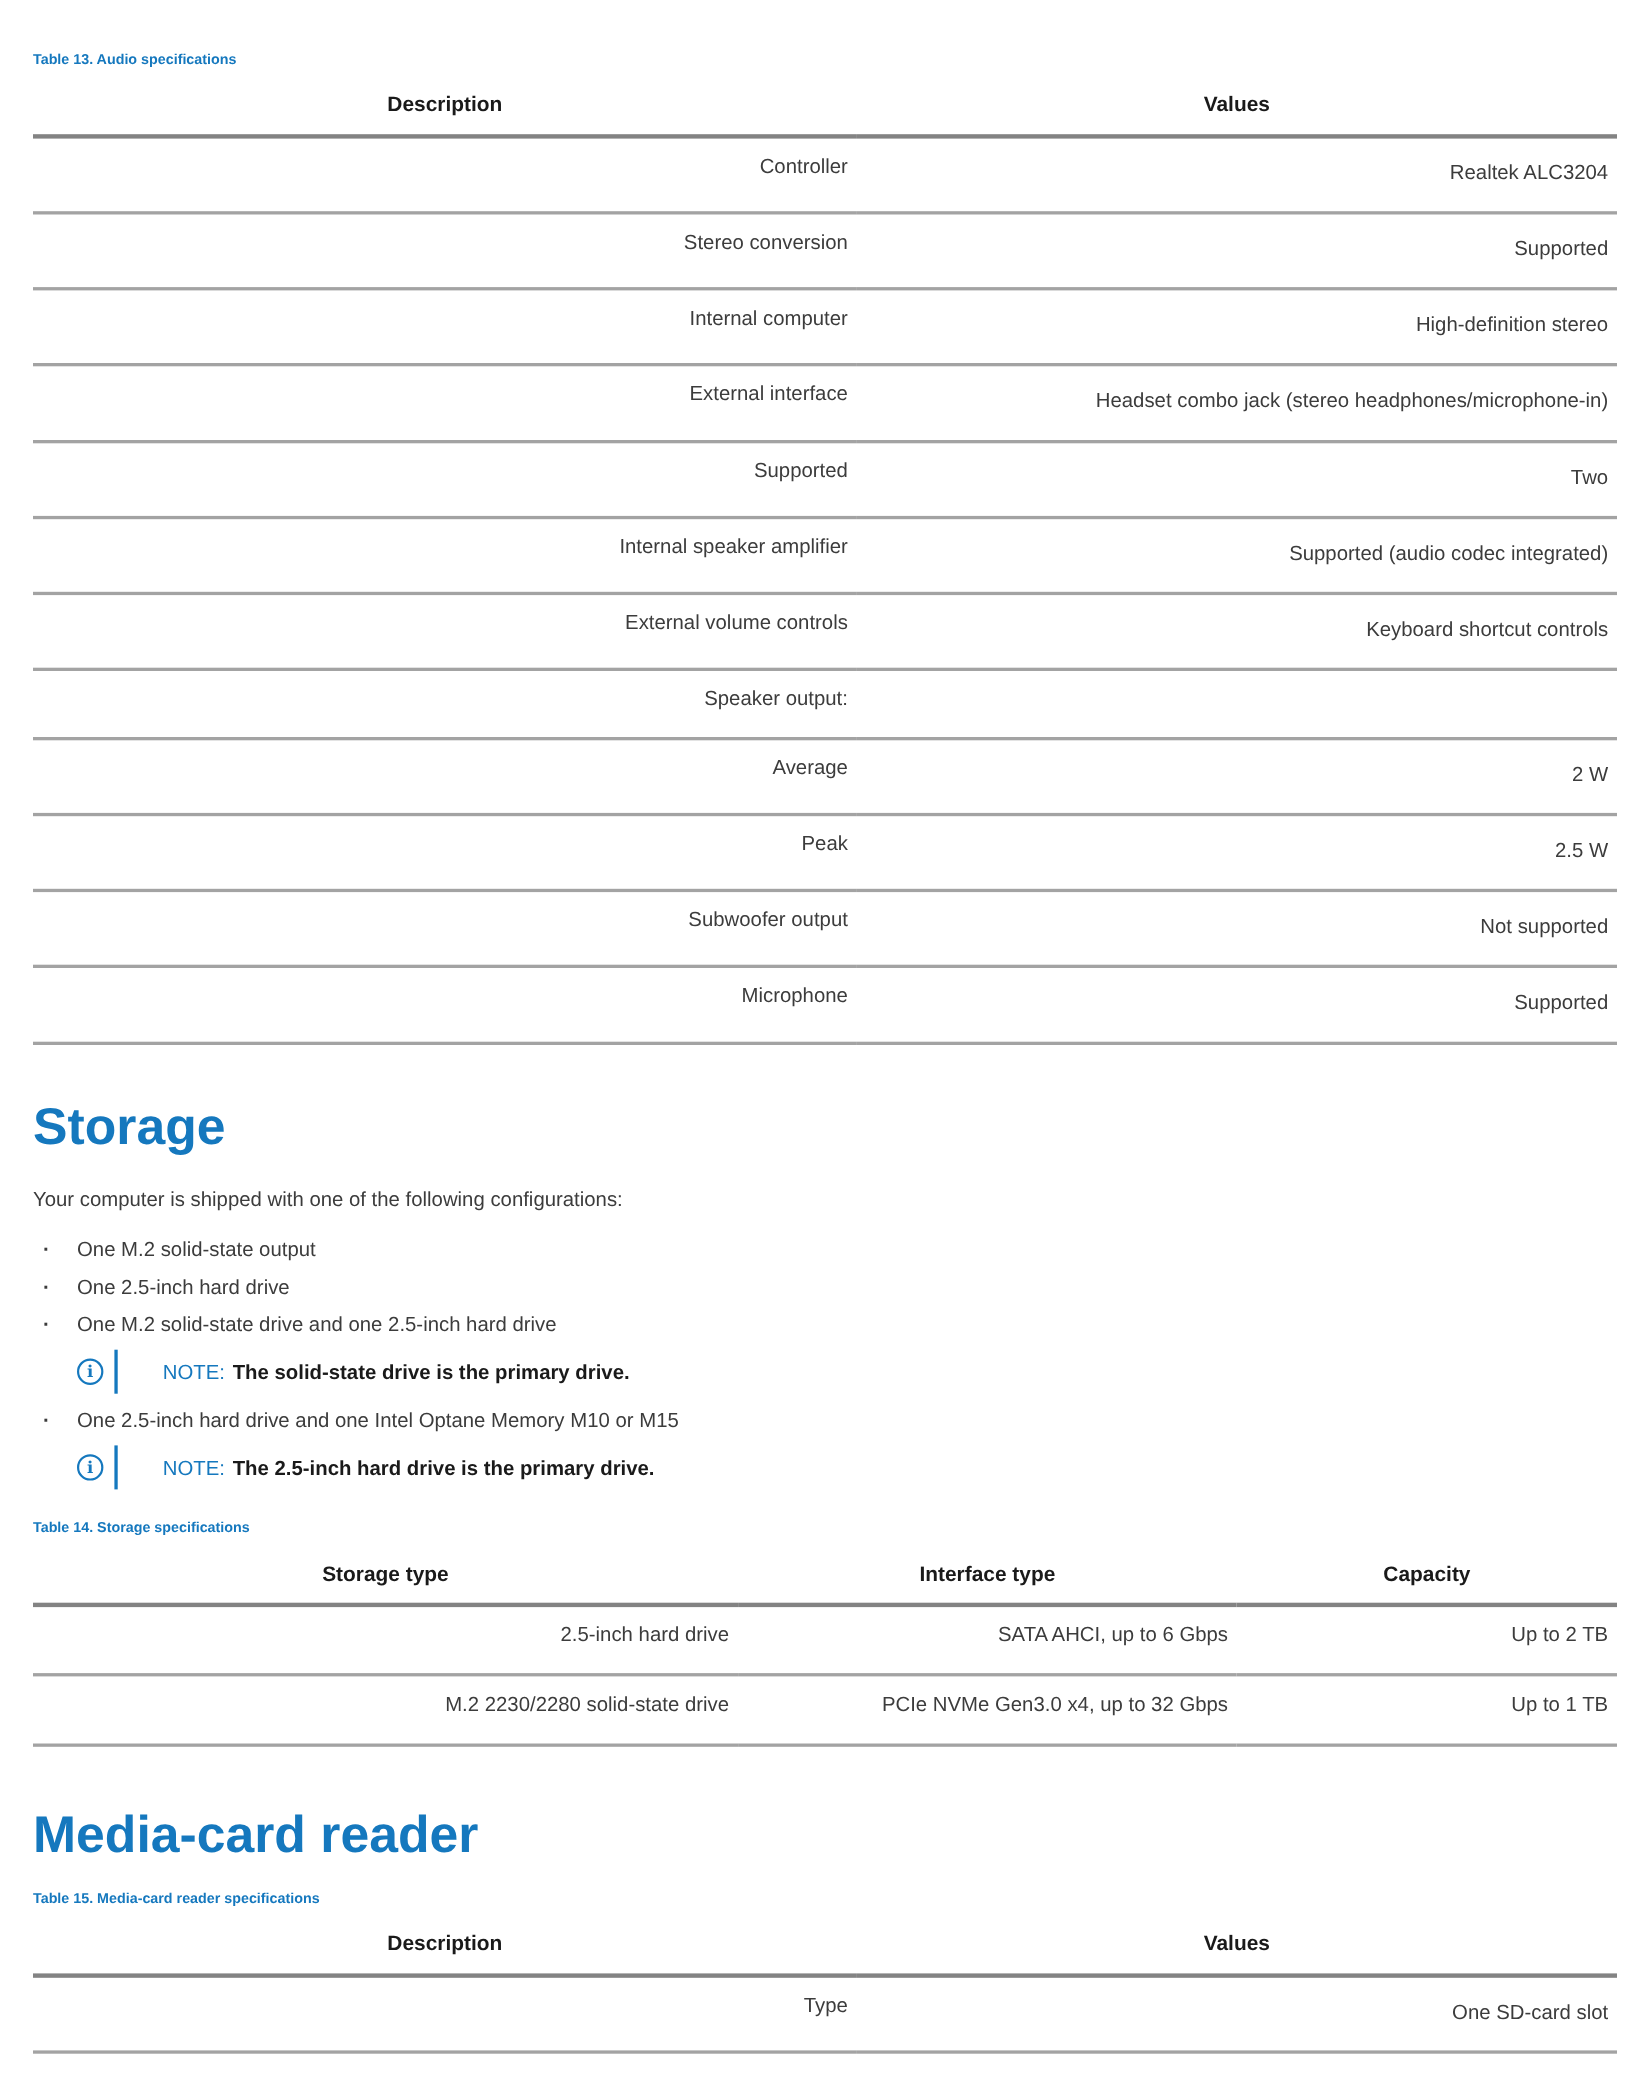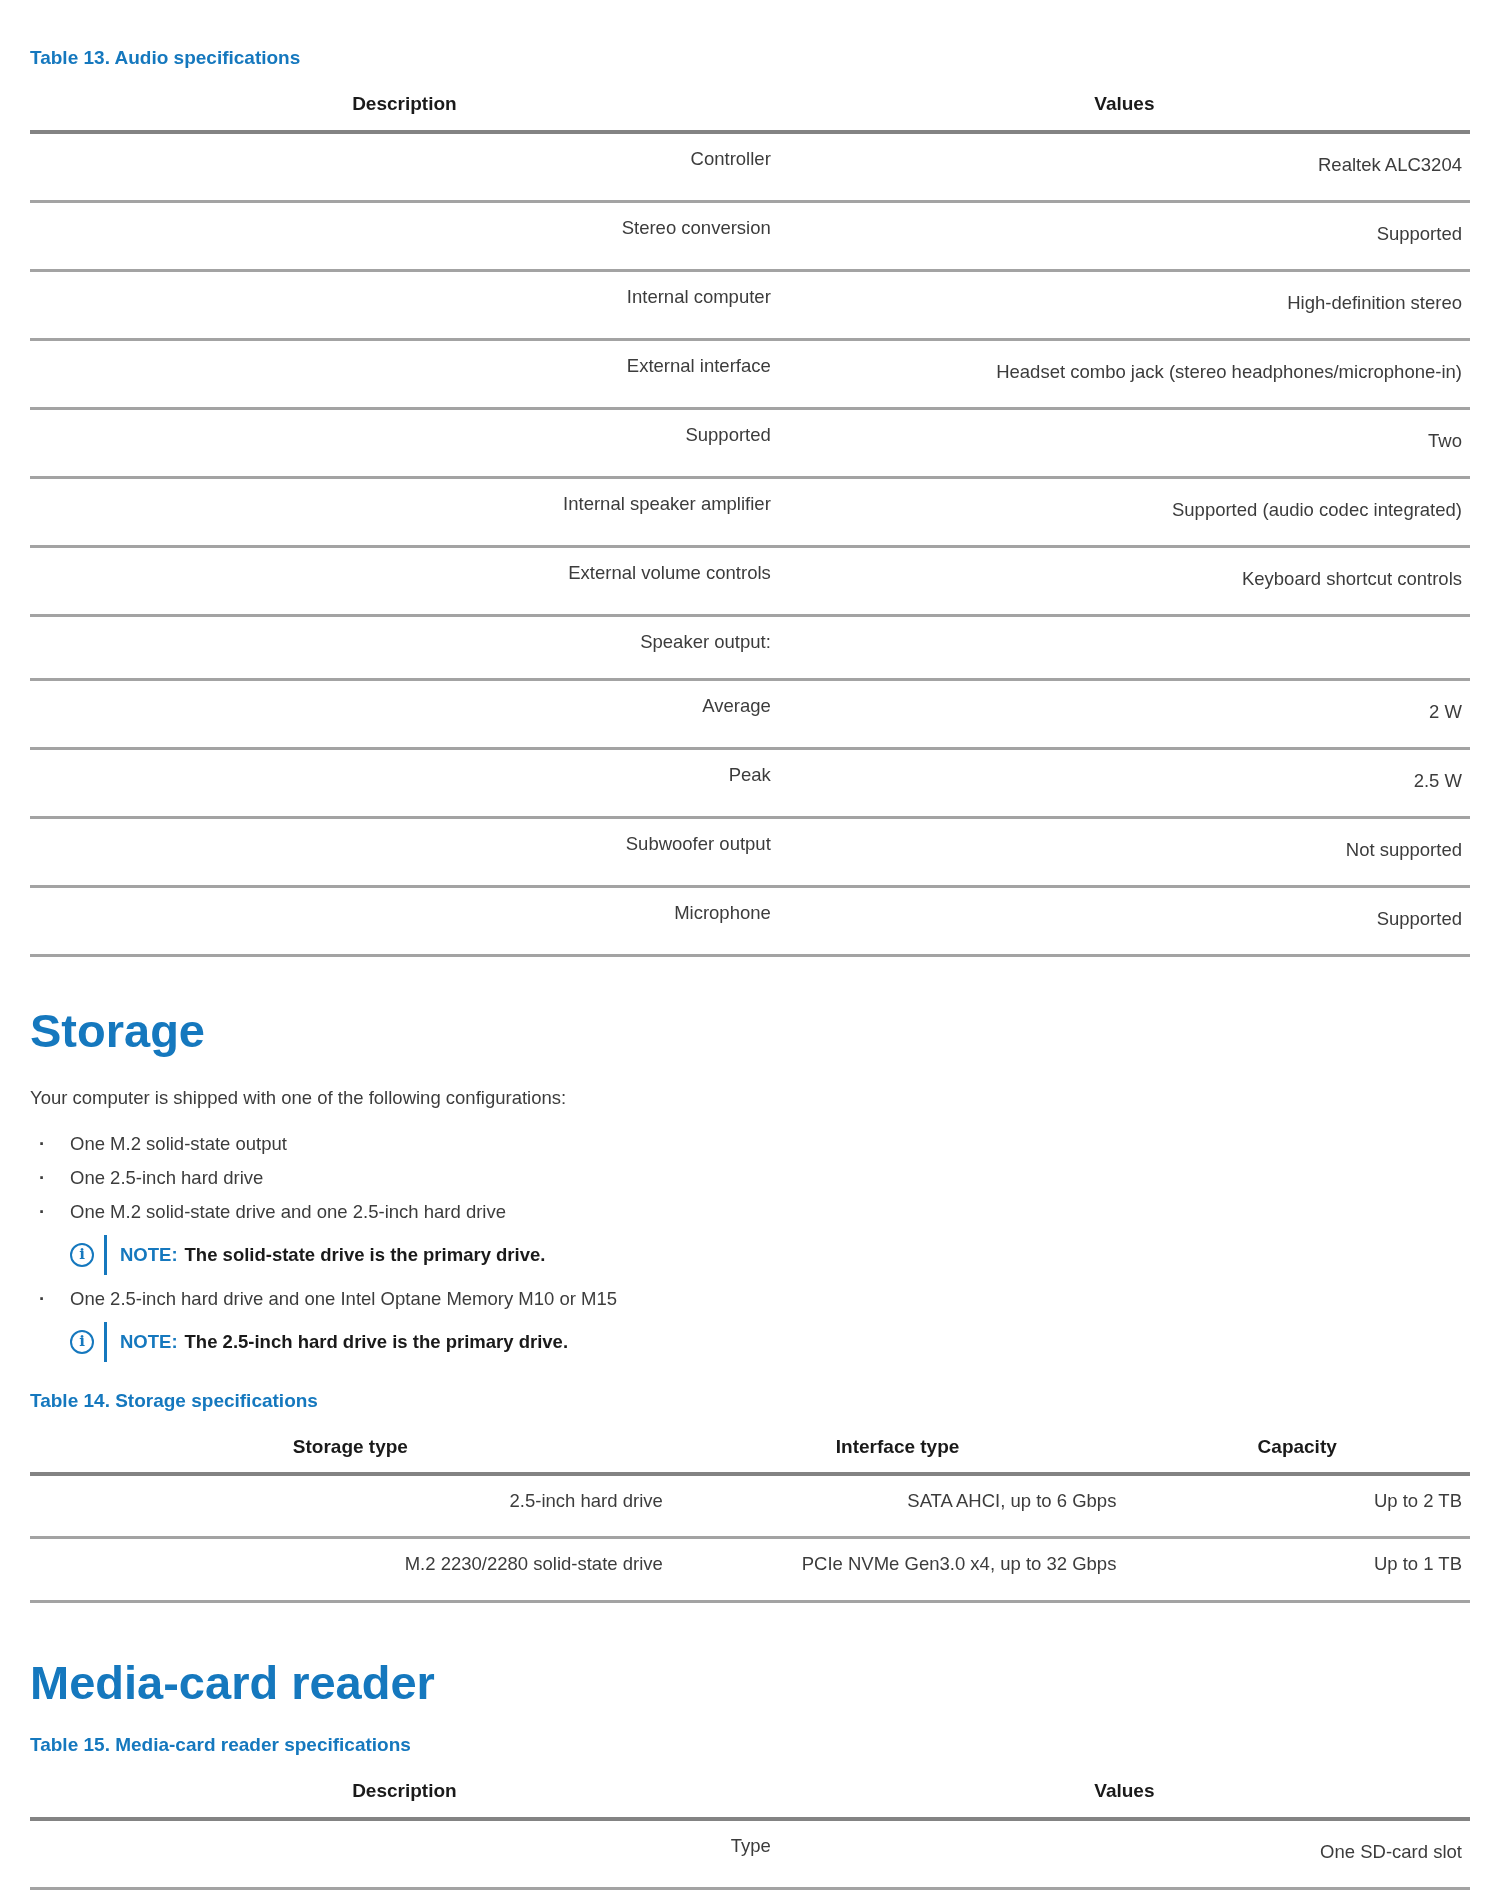--- a/index.html
+++ b/index.html
@@ -9,21 +9,21 @@
     width: 1500px; min-height: 1891px;
     padding: 22px 30px 0 30px;
     font-family: "Liberation Sans", sans-serif;
     font-size: 18.5px; line-height: 1.25; color: var(--body);
   }
   h1.section-heading {
     font-size: 47px; line-height: 1.12; font-weight: 700;
     color: var(--accent); margin: 0;
   }
   .table-caption {
-    font-size: 19px; font-weight: 700; color: var(--accent);
+    font-size: 13px; font-weight: 700; color: var(--accent);
     margin: 24px 0 12px 0;
   }
   table.spec { width: 100%; border-collapse: collapse; table-layout: fixed; }
   table.spec th {
     text-align: center; font-size: 19px; font-weight: 700; color: var(--ink);
     padding: 10px 8px 14px 8px; border-bottom: 4px solid var(--rule-dark);
   }
   table.spec td {
     vertical-align: top; font-size: 18.5px; color: var(--body);
     padding: 13px 8px 24px 8px; border-bottom: 3px solid var(--rule);
@@ -46,21 +46,21 @@
 
   .note { display: flex; align-items: center; margin: 3px 0 4px 40px; min-height: 46px; }
   .note-icon {
     width: 24px; height: 24px; border: 2.5px solid var(--accent); border-radius: 50%;
     color: var(--accent); display: flex; align-items: center; justify-content: center;
     font-family: "DejaVu Serif", serif; font-weight: 700; font-size: 15px; line-height: 1;
     flex: none;
   }
   .note-bar { width: 3px; height: 40px; background: var(--accent); margin: 0 13px 0 10px; flex: none; }
   .note-text { font-weight: 700; color: var(--ink); font-size: 18.5px; }
-  .note-label { color: var(--accent); margin-right: 7px; font-weight: 700; }
+  .note-label { color: var(--accent); margin-right: 7px; font-weight: 400; margin-left: 28px; }
 
   .storage-section h1.section-heading { margin-top: 48px; }
   .media-section h1.section-heading { margin-top: 54px; }
 </style>
 </head>
 <body>
 
 <div class="page">
 
   <section class="audio-section">

